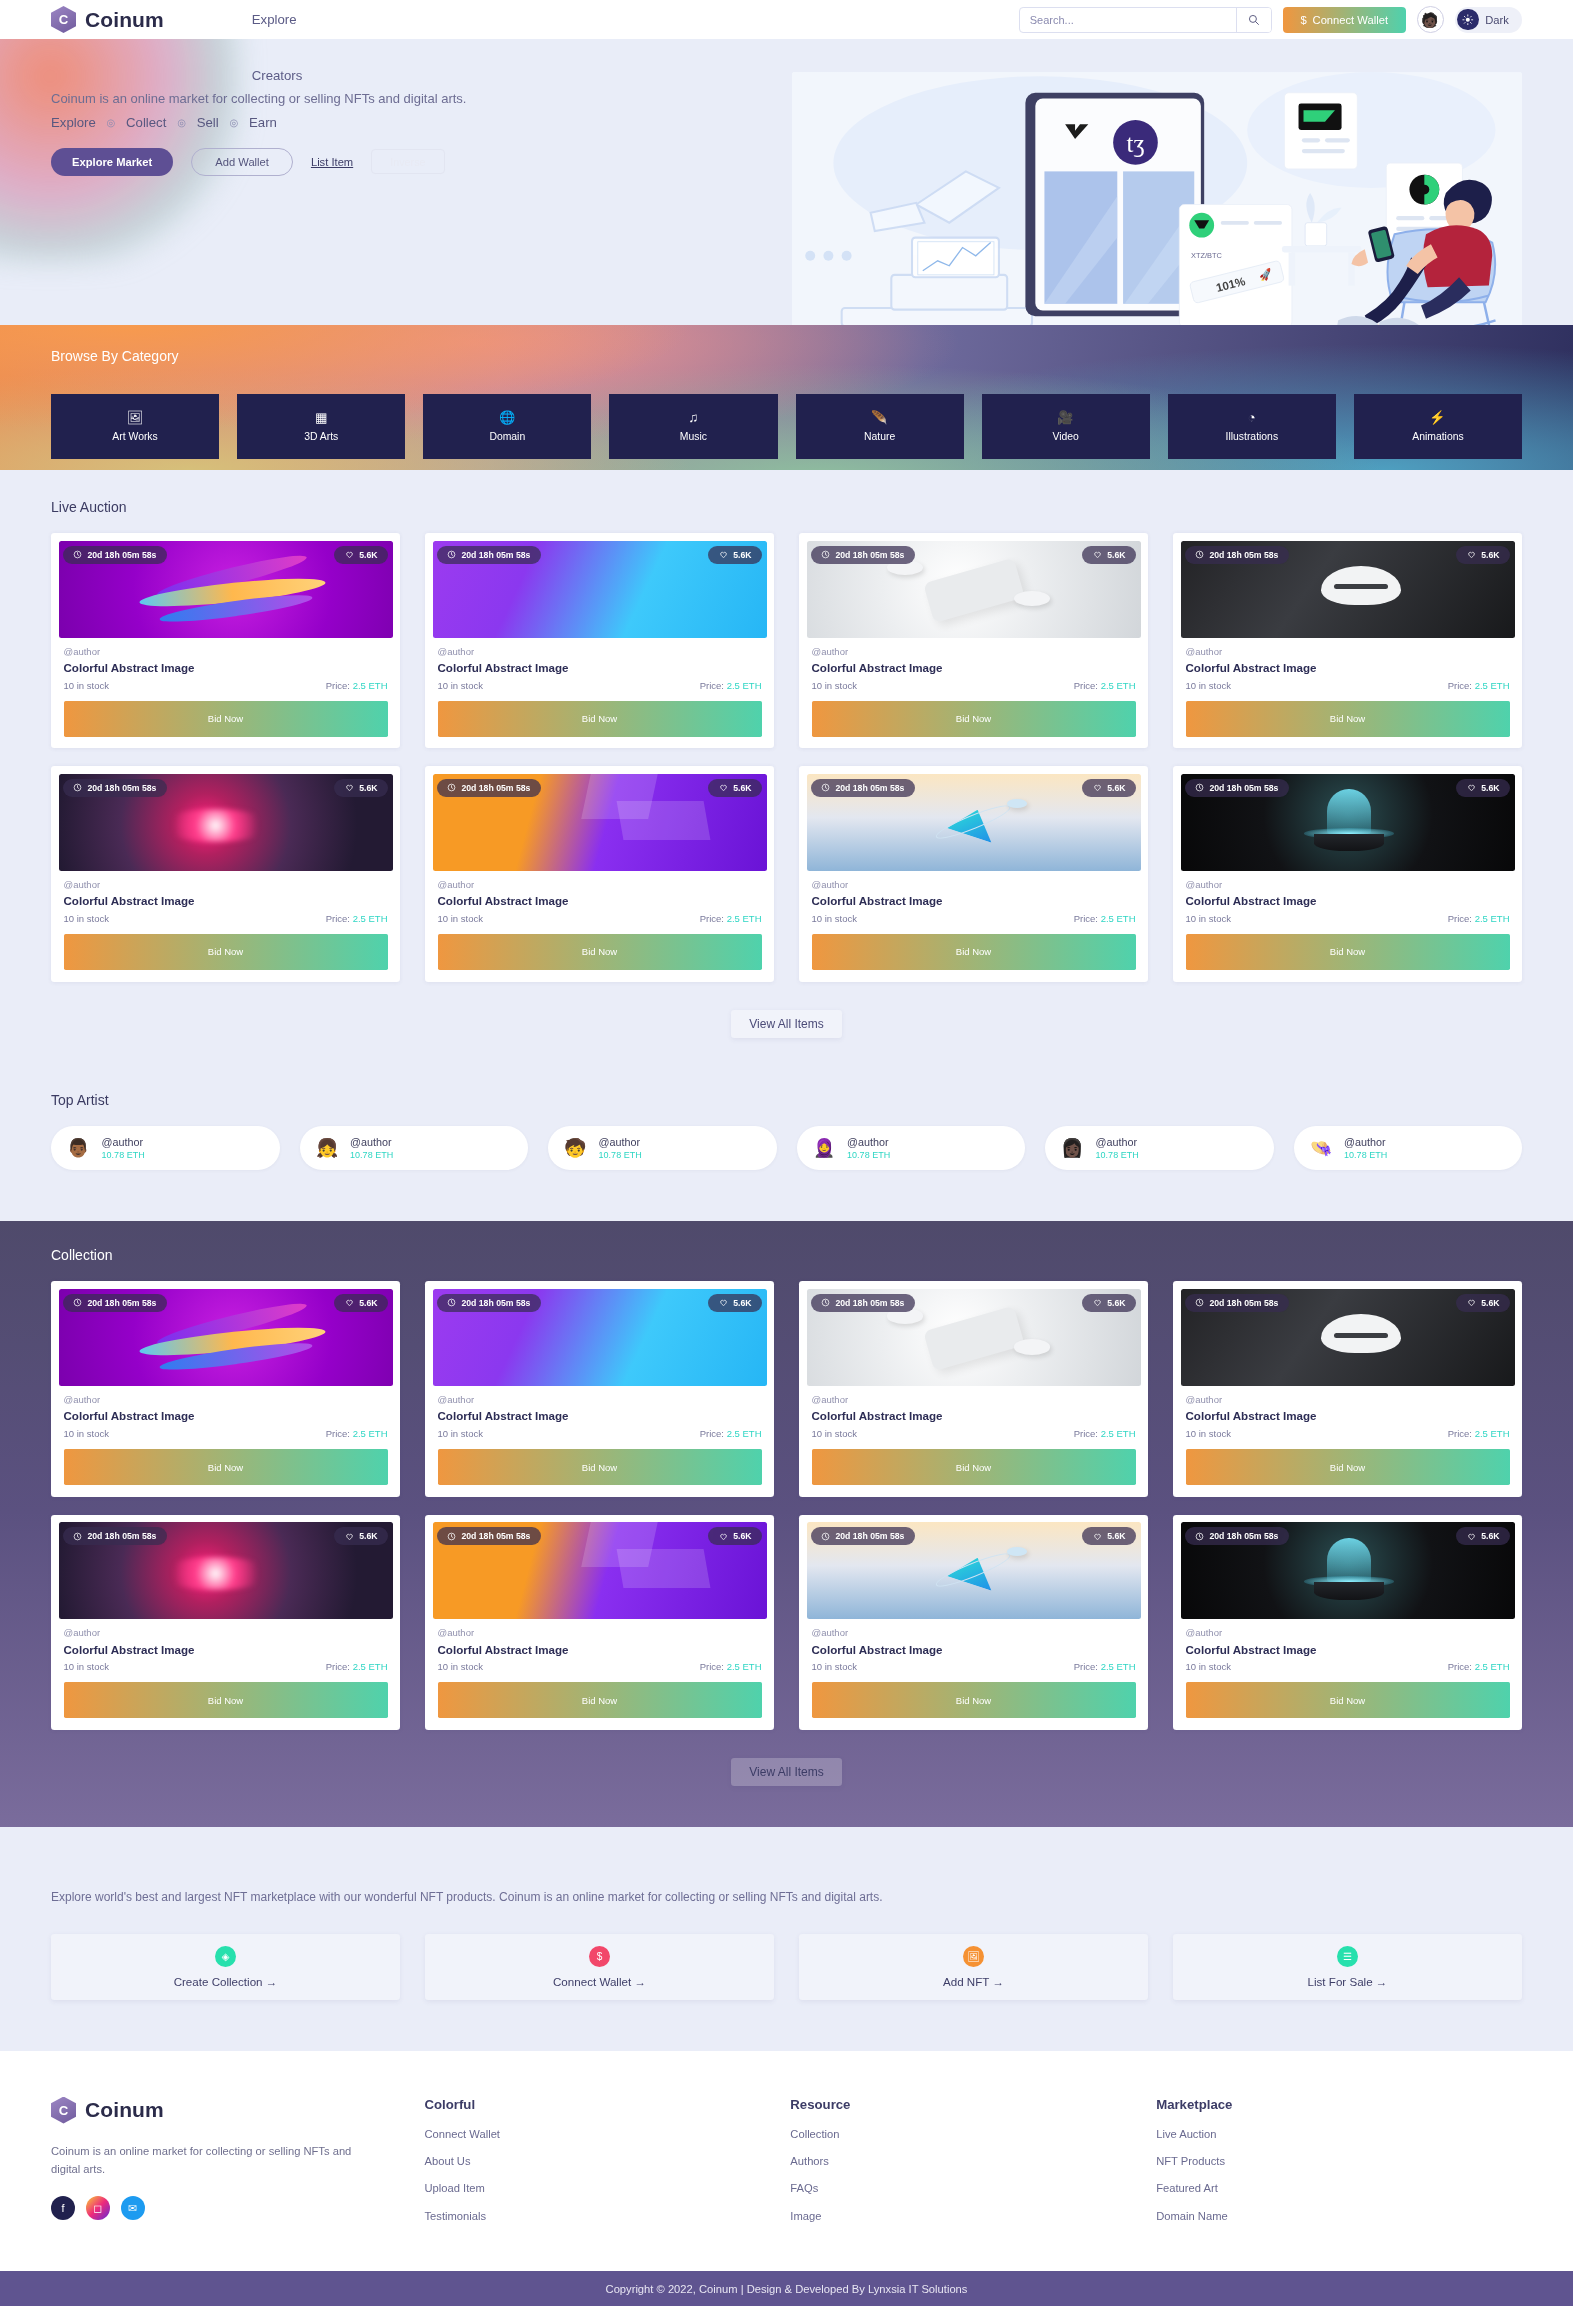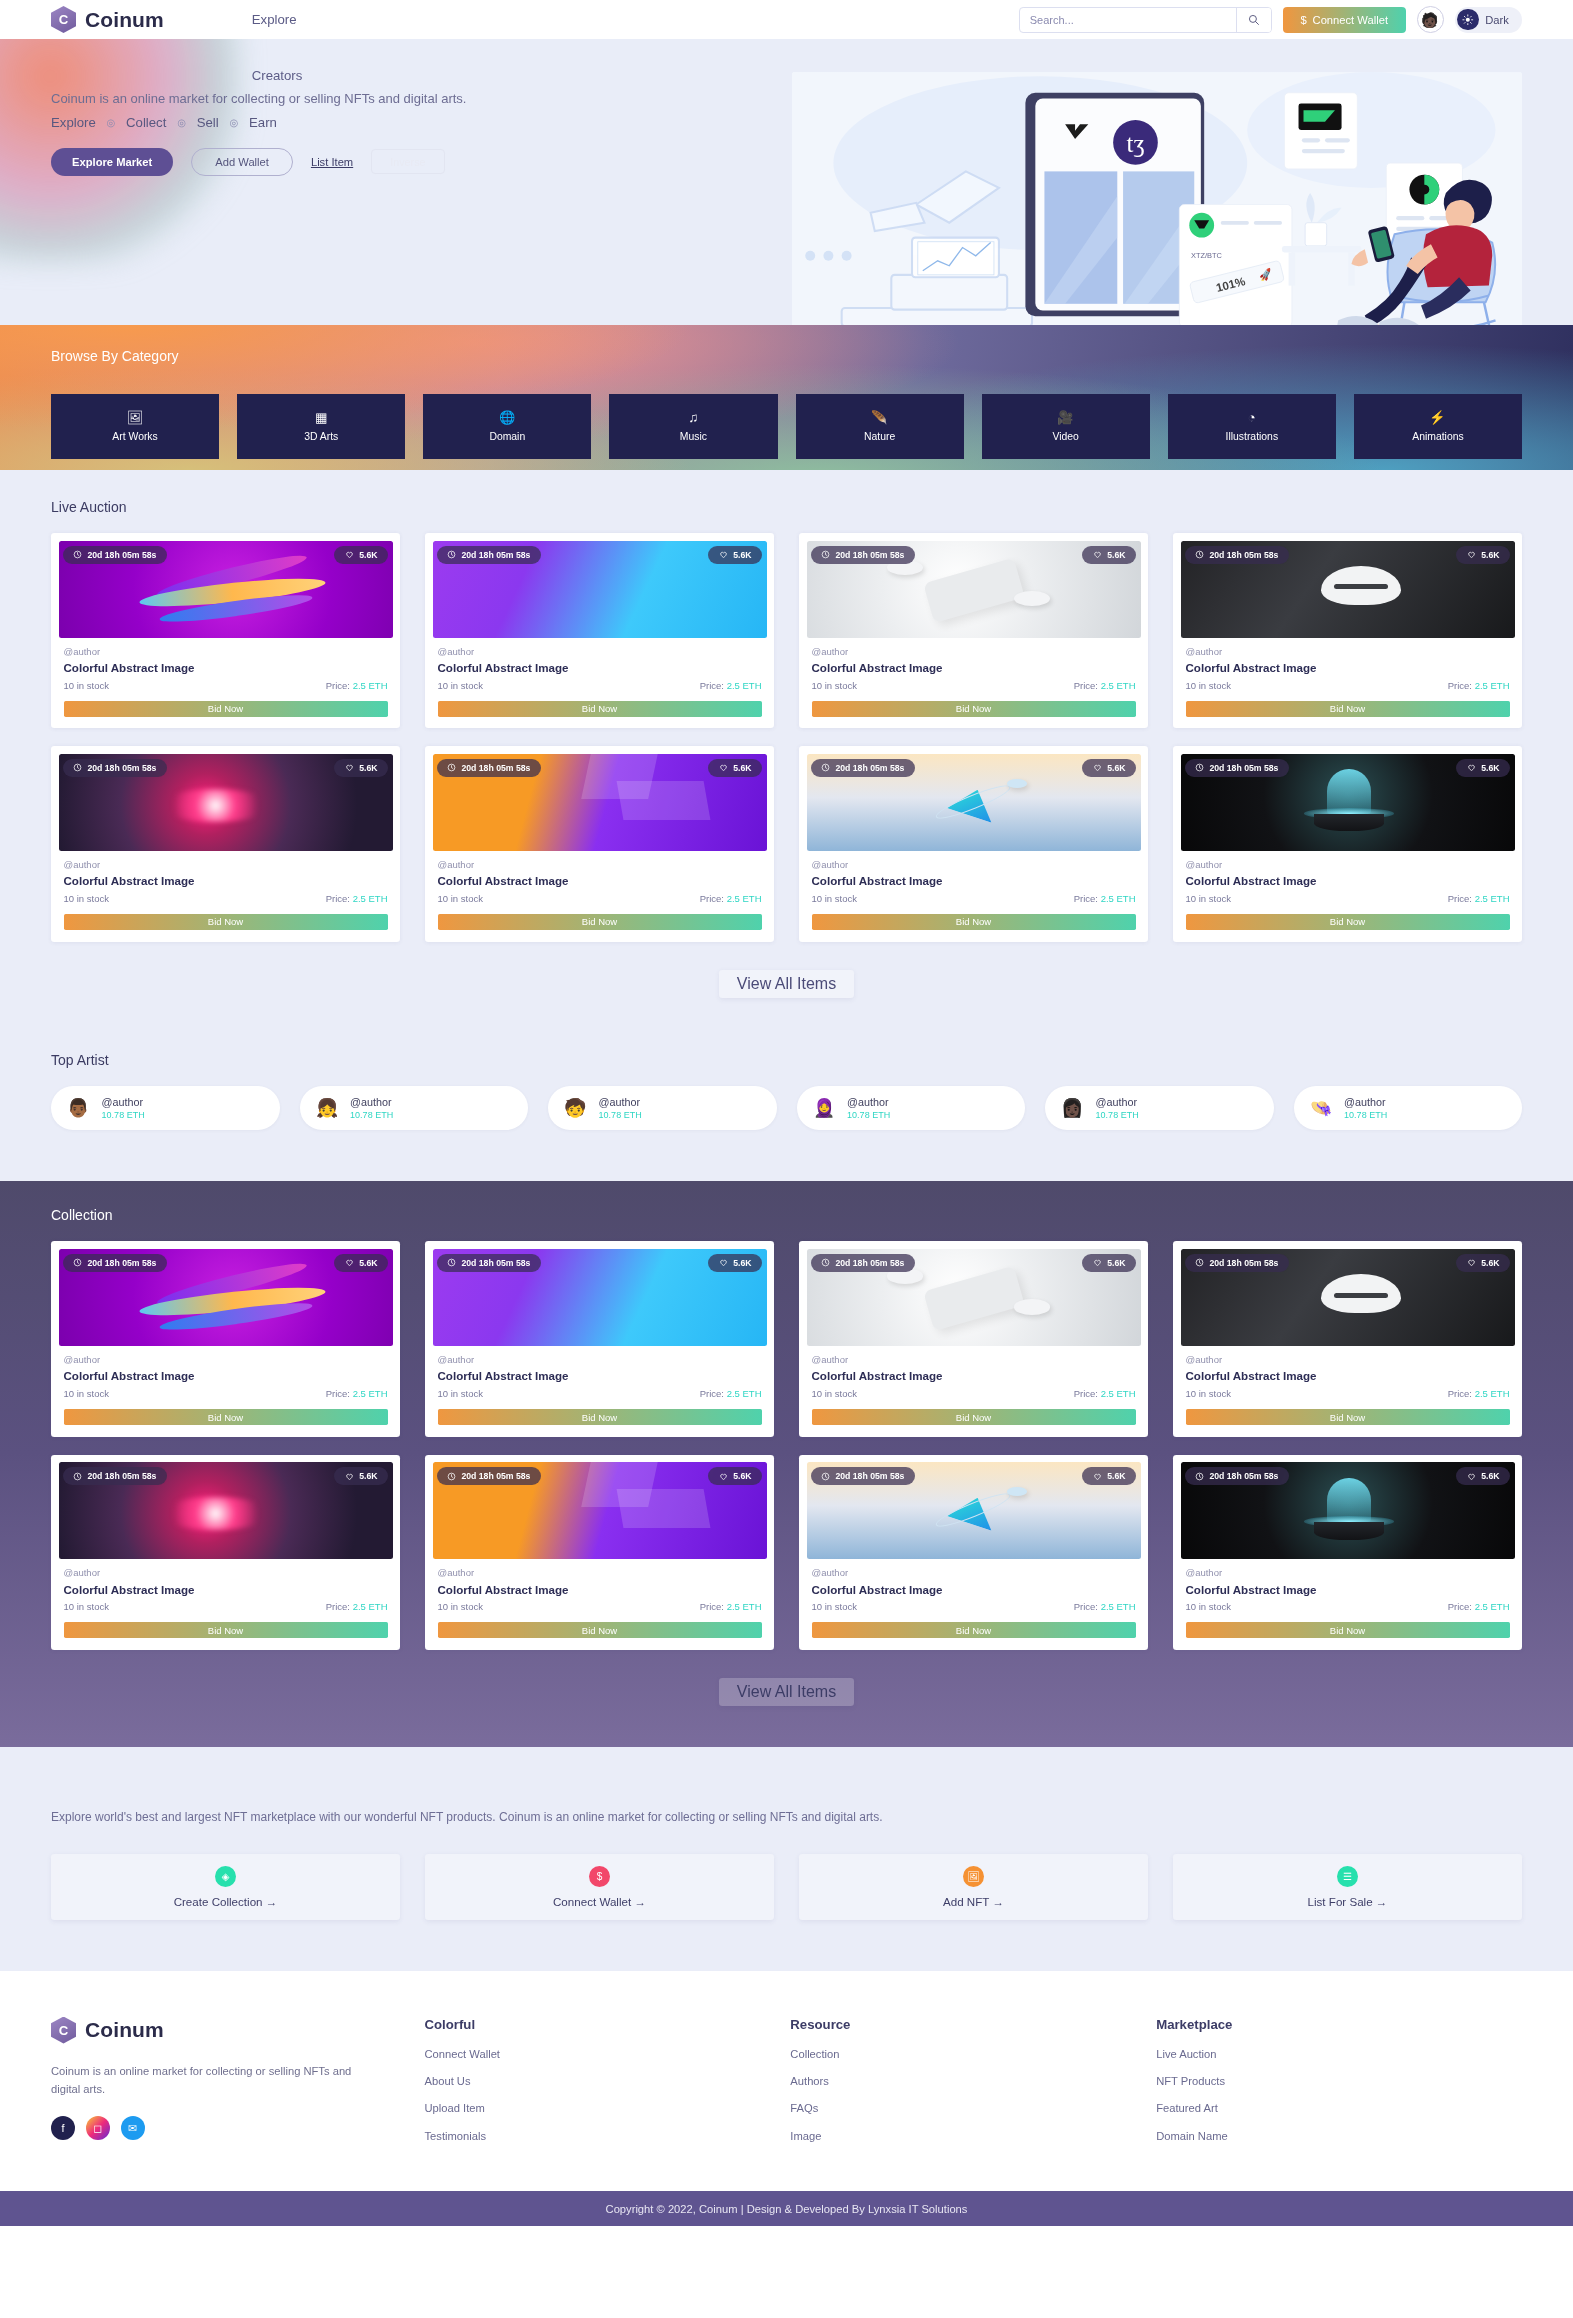--- a/index.html
+++ b/index.html
@@ -141,28 +141,28 @@
     display:flex; align-items:center; gap:5px; padding:0 10.8px; backdrop-filter:blur(1.7px);
   }
   .pill.left { left:4.1px; }
   .pill.right { right:4.1px; }
   .nft-body { padding:8.3px 5px 0; }
   .nft-author { font-size:9.5px; color:#9191ae; }
   .nft-name { margin-top:4.1px; font-size:11.6px; font-weight:700; color:#2d2d55; }
   .nft-meta { margin-top:5.8px; display:flex; justify-content:space-between; font-size:9.5px; color:#7a7a9c; }
   .nft-meta .price-val { color:#2fd6c4; }
   .bid-btn {
-    margin-top:10px; width:100%; height:16px; border:none; cursor:pointer; border-radius:1.7px;
+    margin-top:10px; width:100%; height:36px; border:none; cursor:pointer; border-radius:1.7px;
     background:linear-gradient(90deg,#ef9740,#4fd2ac);
     color:#fff; font-size:9.5px; font-family:inherit;
   }
   .viewall-wrap { display:flex; justify-content:center; margin-top:28px; }
   .viewall {
     height:28px; padding:0 18px; border:none; border-radius:3.3px; cursor:pointer;
-    background:#f1f3fa; color:#4b4b78; font-size:16px; font-family:inherit;
+    background:#f1f3fa; color:#4b4b78; font-size:12px; font-family:inherit;
     box-shadow:0 1.7px 5px rgba(60,60,110,.07);
   }
   .viewall.on-dark { background:rgba(255,255,255,.22); color:#3c3c66; }
 
   
   .sec-artist { background:#eaedf8; padding:8.3px 51px 51px; }
   .artist-row { display:grid; grid-template-columns:repeat(6,1fr); gap:20px; margin-top:18px; }
   .artist-card {
     background:#fff; border-radius:25px; height:44px; display:flex; align-items:center;
     gap:11.6px; padding:0 16.6px; cursor:pointer; box-shadow:0 0.8px 3.3px rgba(60,60,110,.06);

